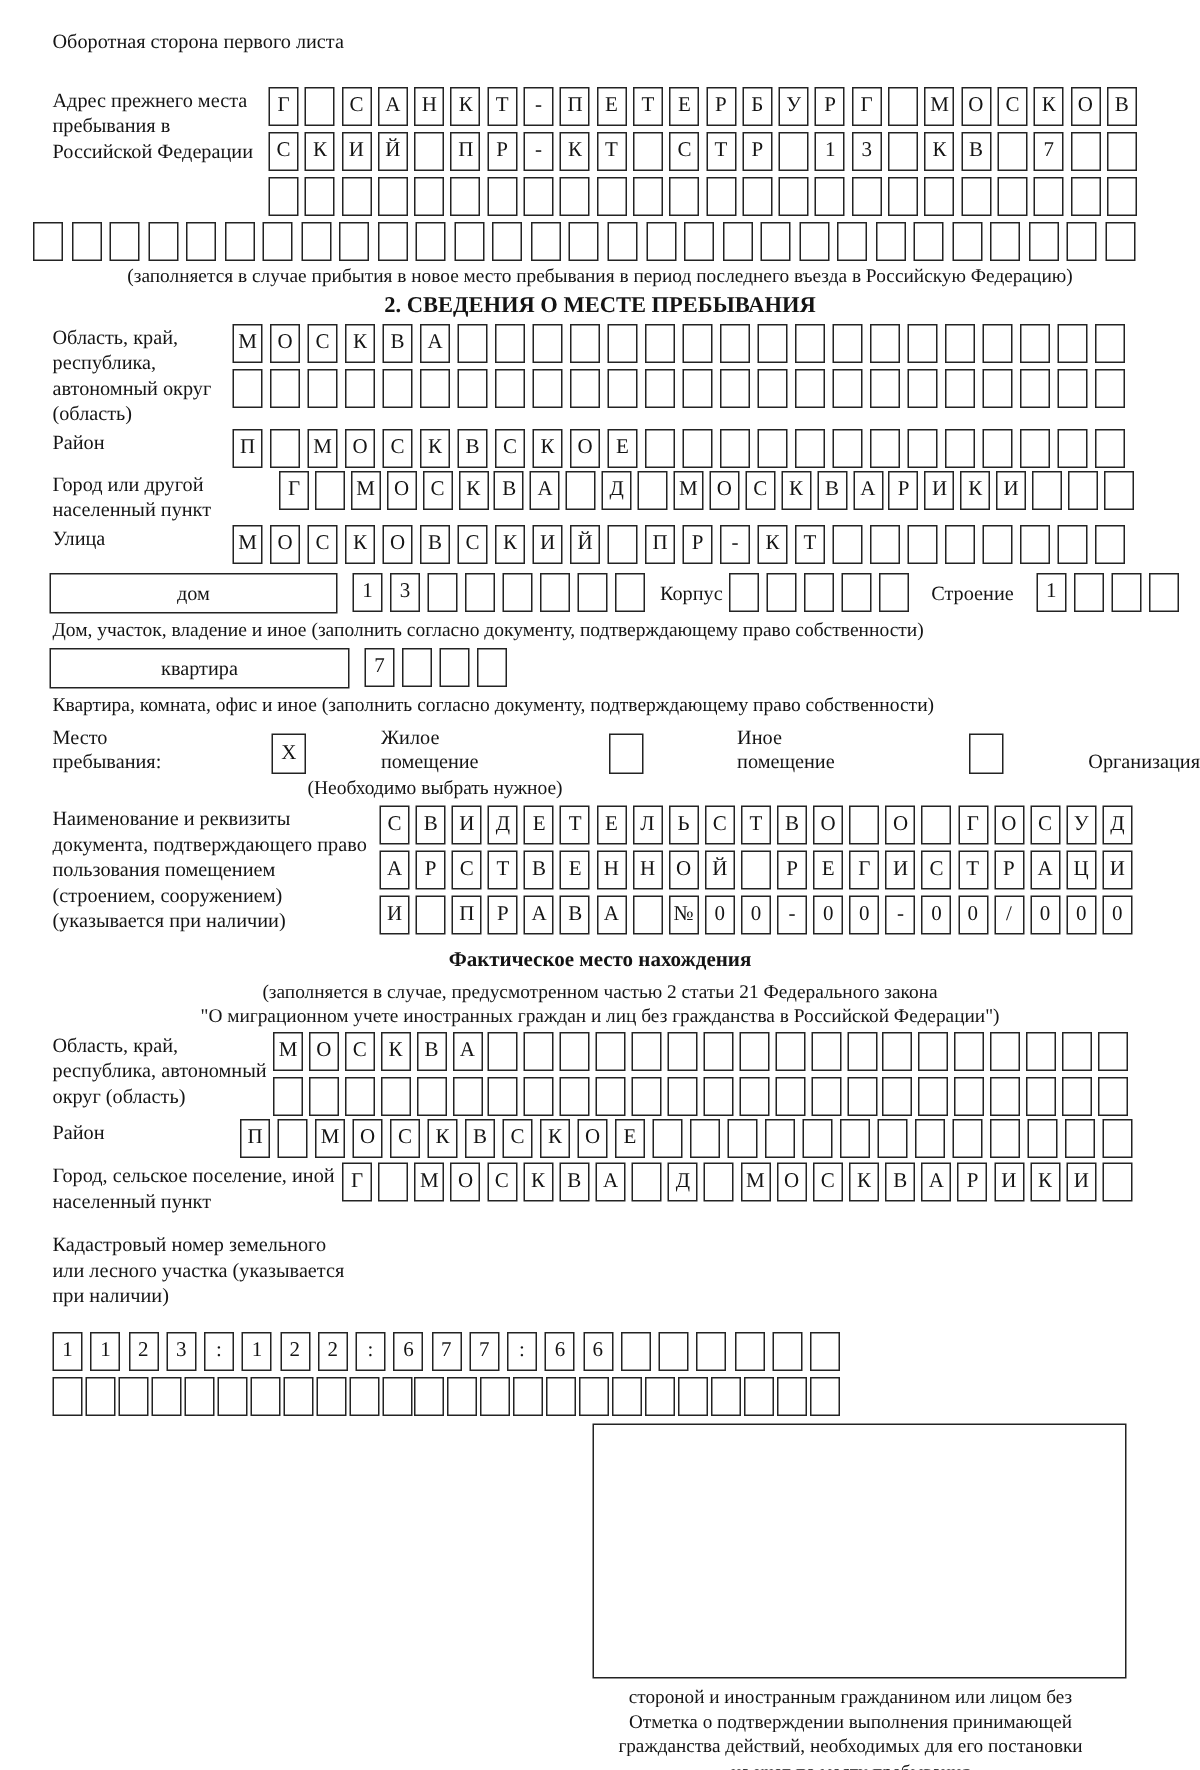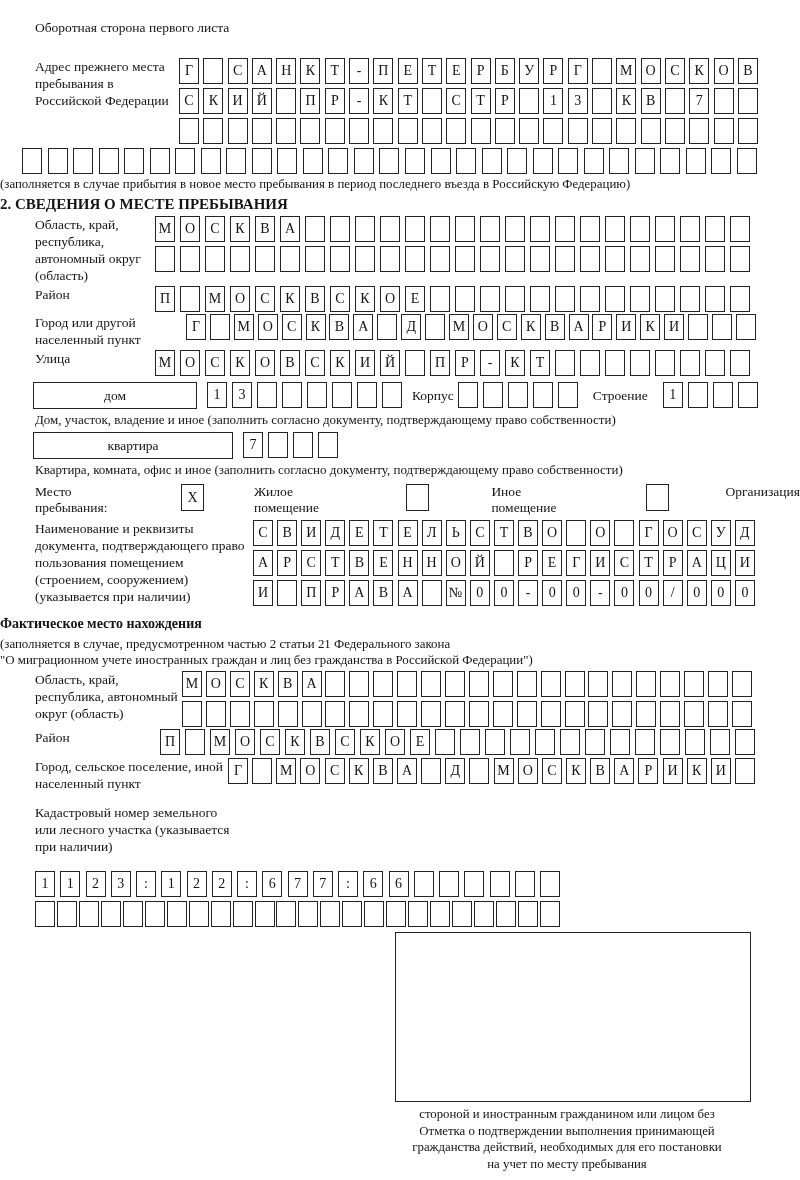--- a/index.html
+++ b/index.html
@@ -12,32 +12,32 @@
   .cellcol{display:flex;flex-direction:column;gap:4px;}
   .cellrow{display:flex;justify-content:space-between;}
   .cell{width:20px;height:26px;border:1.5px solid #232323;box-sizing:border-box;
         font-size:14px;line-height:23px;text-align:center;flex-shrink:0;background:#fff;}
   .cells-inline{display:flex;gap:5px;}
   .w579{width:579px;} .w735{width:735px;} .w595{width:595px;} .w570{width:570px;}
   .w502{width:502px;} .w527{width:527px;} .w525{width:525px;}
   .lw144{width:144px;} .lw110{width:110px;margin-right:10px;} .lw120{width:120px;}
   .lw151{width:151px;} .lw218{width:218px;} .lw147{width:147px;} .lw125{width:125px;}
   .lw193{width:193px;} .lw195{width:195px;}
-  .fullbleed{margin-left:-35px;width:800px;text-align:left;font-family:Liberation Serif, serif;}
+  .fullbleed{margin-left:-35px;width:800px;text-align:center;font-family:Liberation Serif, serif;}
   .note{font-size:12.9px;white-space:nowrap;}
   .title{font-weight:bold;font-size:15px;}
   .subtitle{font-weight:bold;font-size:14px;}
   .smallnote{font-size:13px;}
   .bigbox{height:27px;border:1.5px solid #232323;box-sizing:border-box;text-align:center;
           line-height:25px;font-size:13.5px;flex-shrink:0;}
-  .dom-box{width:164px;} .kv-box{width:200px;}
+  .dom-box{width:192px;} .kv-box{width:200px;}
   .inline-label{font-size:13.5px;line-height:27px;white-space:nowrap;}
   .checkbox{width:23px;height:27px;border:1.5px solid #232323;box-sizing:border-box;
             text-align:center;line-height:25px;font-size:14px;flex-shrink:0;}
-  .stay-row{display:flex;align-items:flex-start;font-size:13.5px;gap:40px;}
+  .stay-row{display:flex;align-items:flex-end;font-size:13.5px;gap:40px;}
   .house-row{display:flex;align-items:flex-start;margin-left:-2px;}
   .fullrow{margin-left:-13px;}
   .confirm-box{width:356px;height:170px;border:1.6px solid #232323;box-sizing:border-box;
                margin-left:360px;background:#fff;}
   .confirm-caption{width:360px;margin-left:352px;text-align:center;font-size:12.8px;line-height:16.5px;}
   .mt1{margin-top:1px;}.mt2{margin-top:2px;}.mt3{margin-top:3px;}.mt4{margin-top:4px;}
   .mt5{margin-top:5px;}.mt6{margin-top:6px;}.mt10{margin-top:10px;}.mt12{margin-top:12px;flex-direction:column;}
   .mt22{margin-top:22px;}
   .ml4{margin-left:4px;}.ml10{margin-left:10px;}.ml15{margin-left:15px;}
   .ml17{margin-left:17px;}.ml22{margin-left:22px;}.ml25{margin-left:25px;}
@@ -359,20 +359,21 @@
 
   <div class="stay-row mt6">
     <span>Место пребывания:</span>
     <span class="checkbox ml4">X</span>
     <span class="ml10">Жилое помещение</span>
     <span class="checkbox ml15"></span>
     <span class="ml22">Иное помещение</span>
     <span class="checkbox ml25"></span>
     <span class="ml17">Организация</span>
   </div>
+  <div class="smallnote mt1" style="margin-left:170px;">(Необходимо выбрать нужное)</div>
 
   <div class="formrow mt4">
     <div class="flabel lw218">Наименование и реквизиты документа, подтверждающего право пользования помещением (строением, сооружением) (указывается при наличии)</div>
     <div class="cellcol">
       <div class="cellrow w502">
           <span class="cell">С</span>
           <span class="cell">В</span>
           <span class="cell">И</span>
           <span class="cell">Д</span>
           <span class="cell">Е</span>

